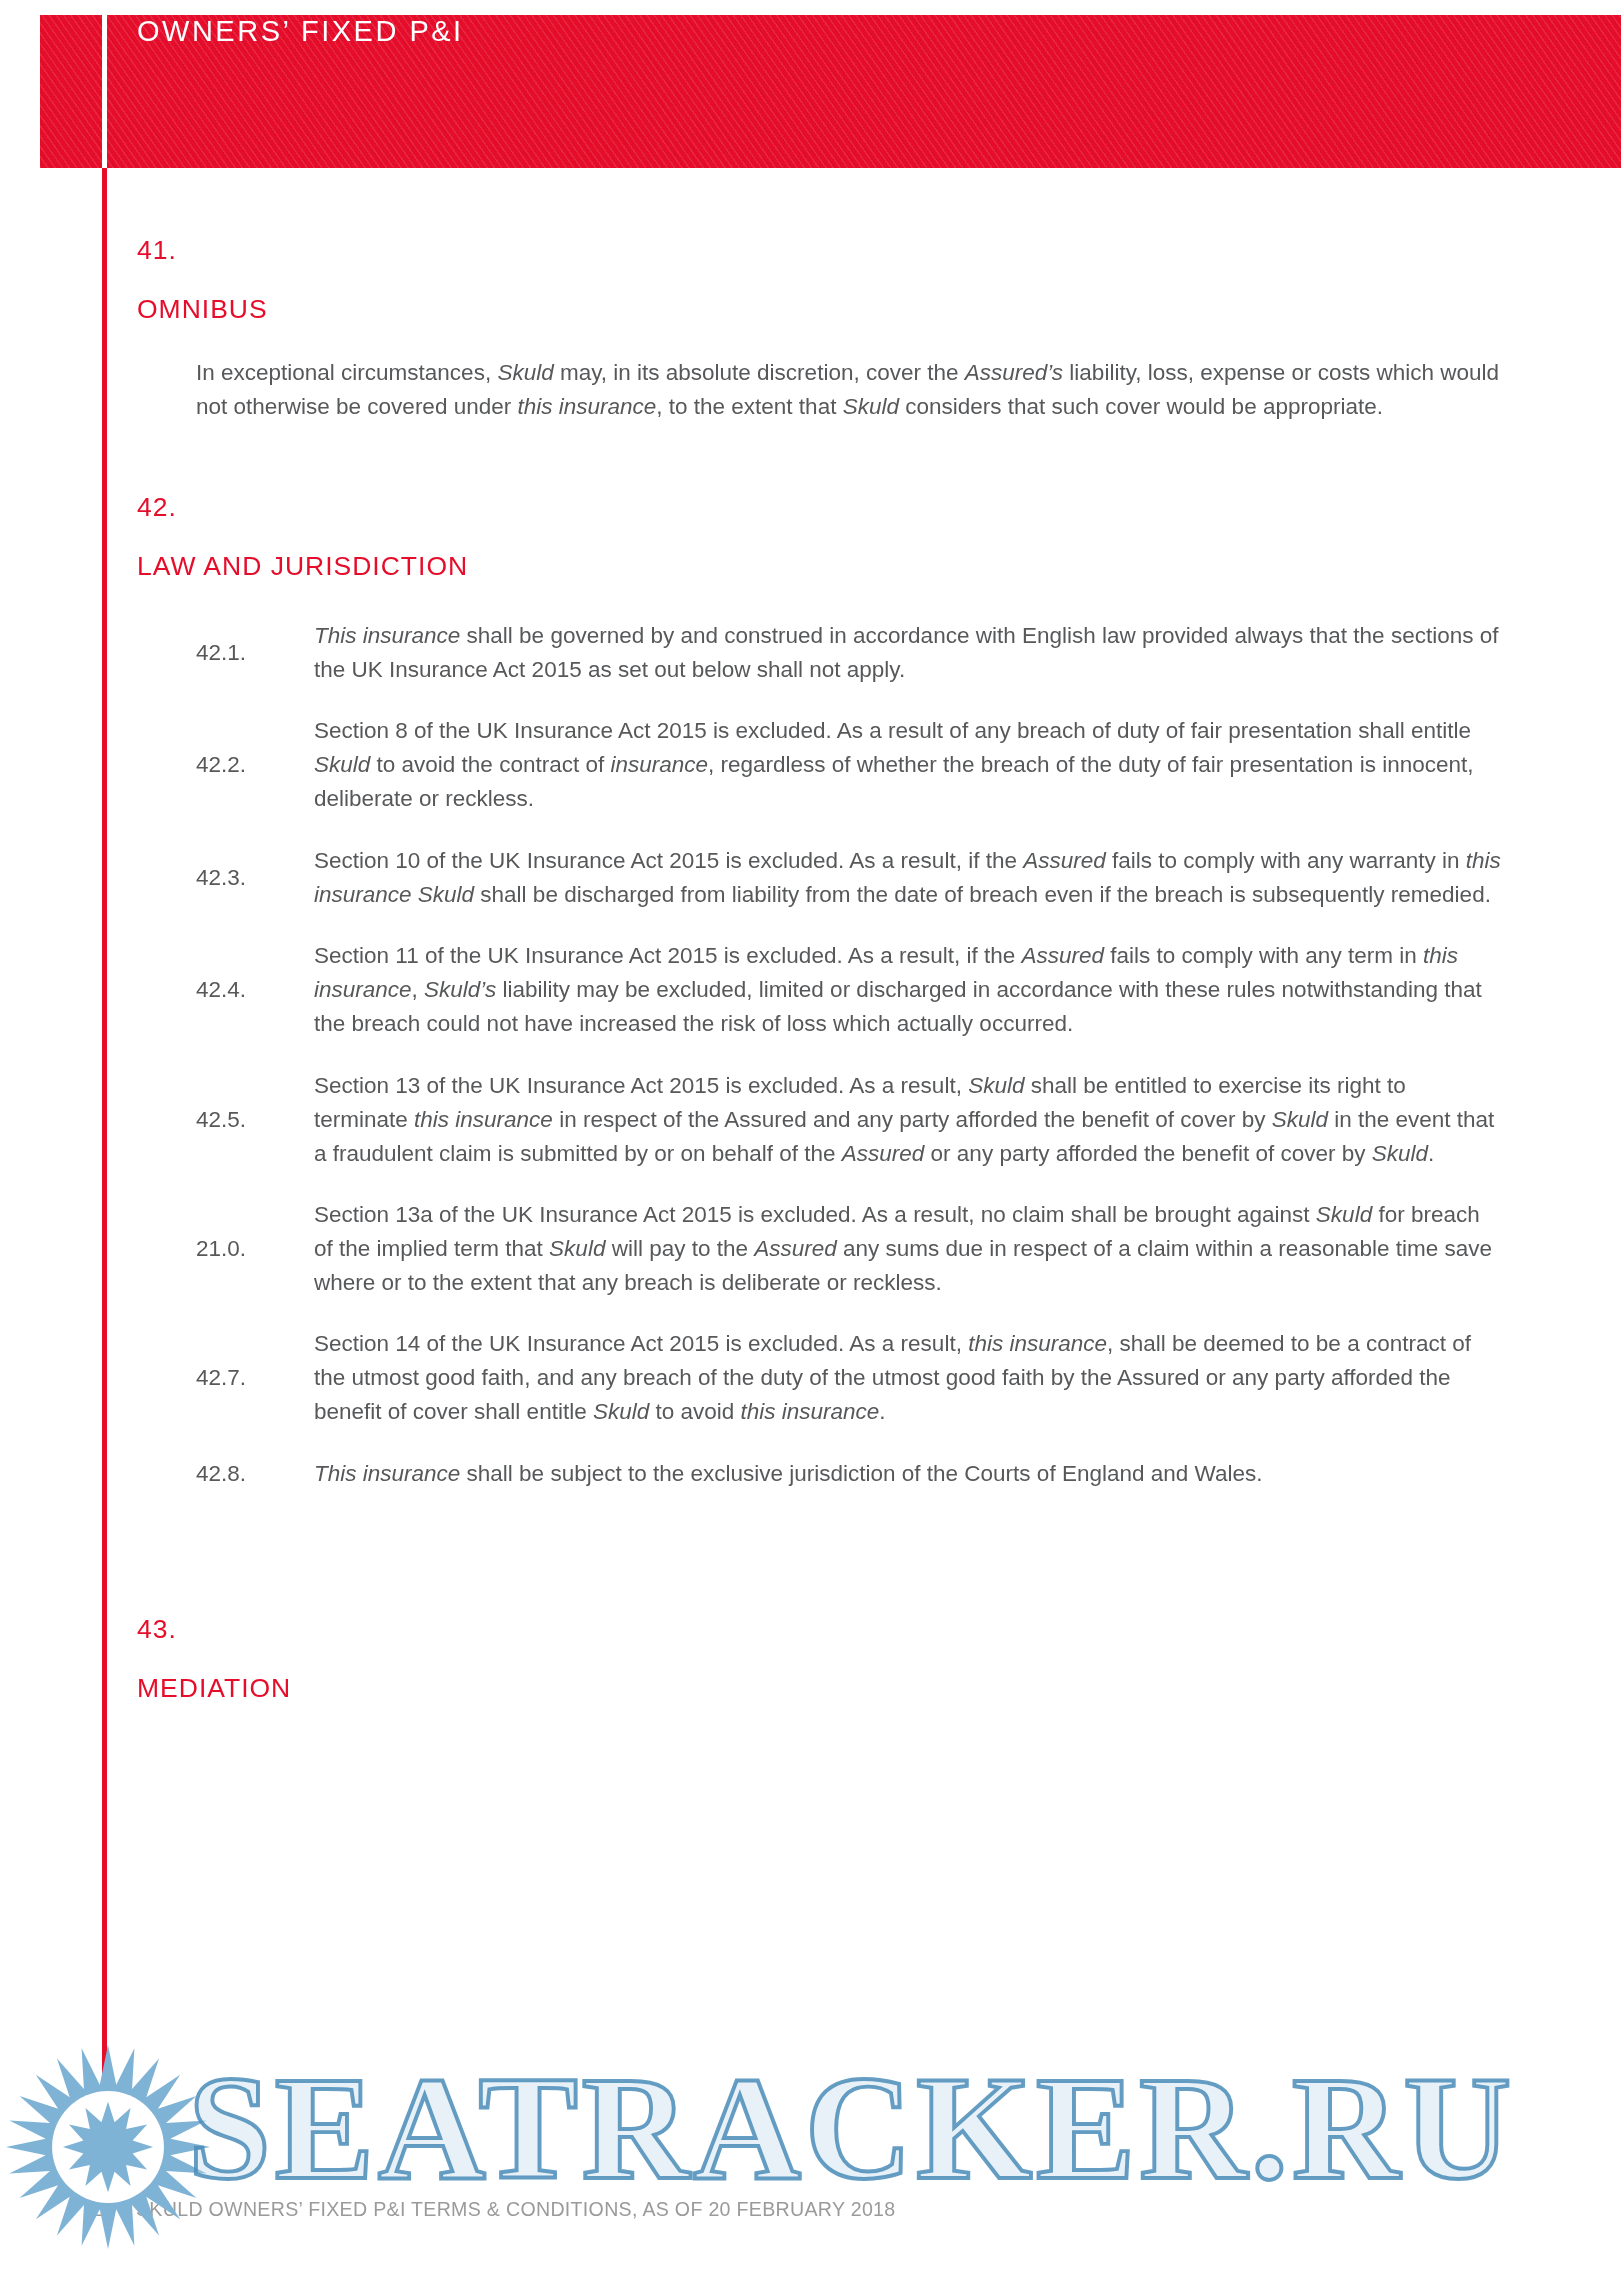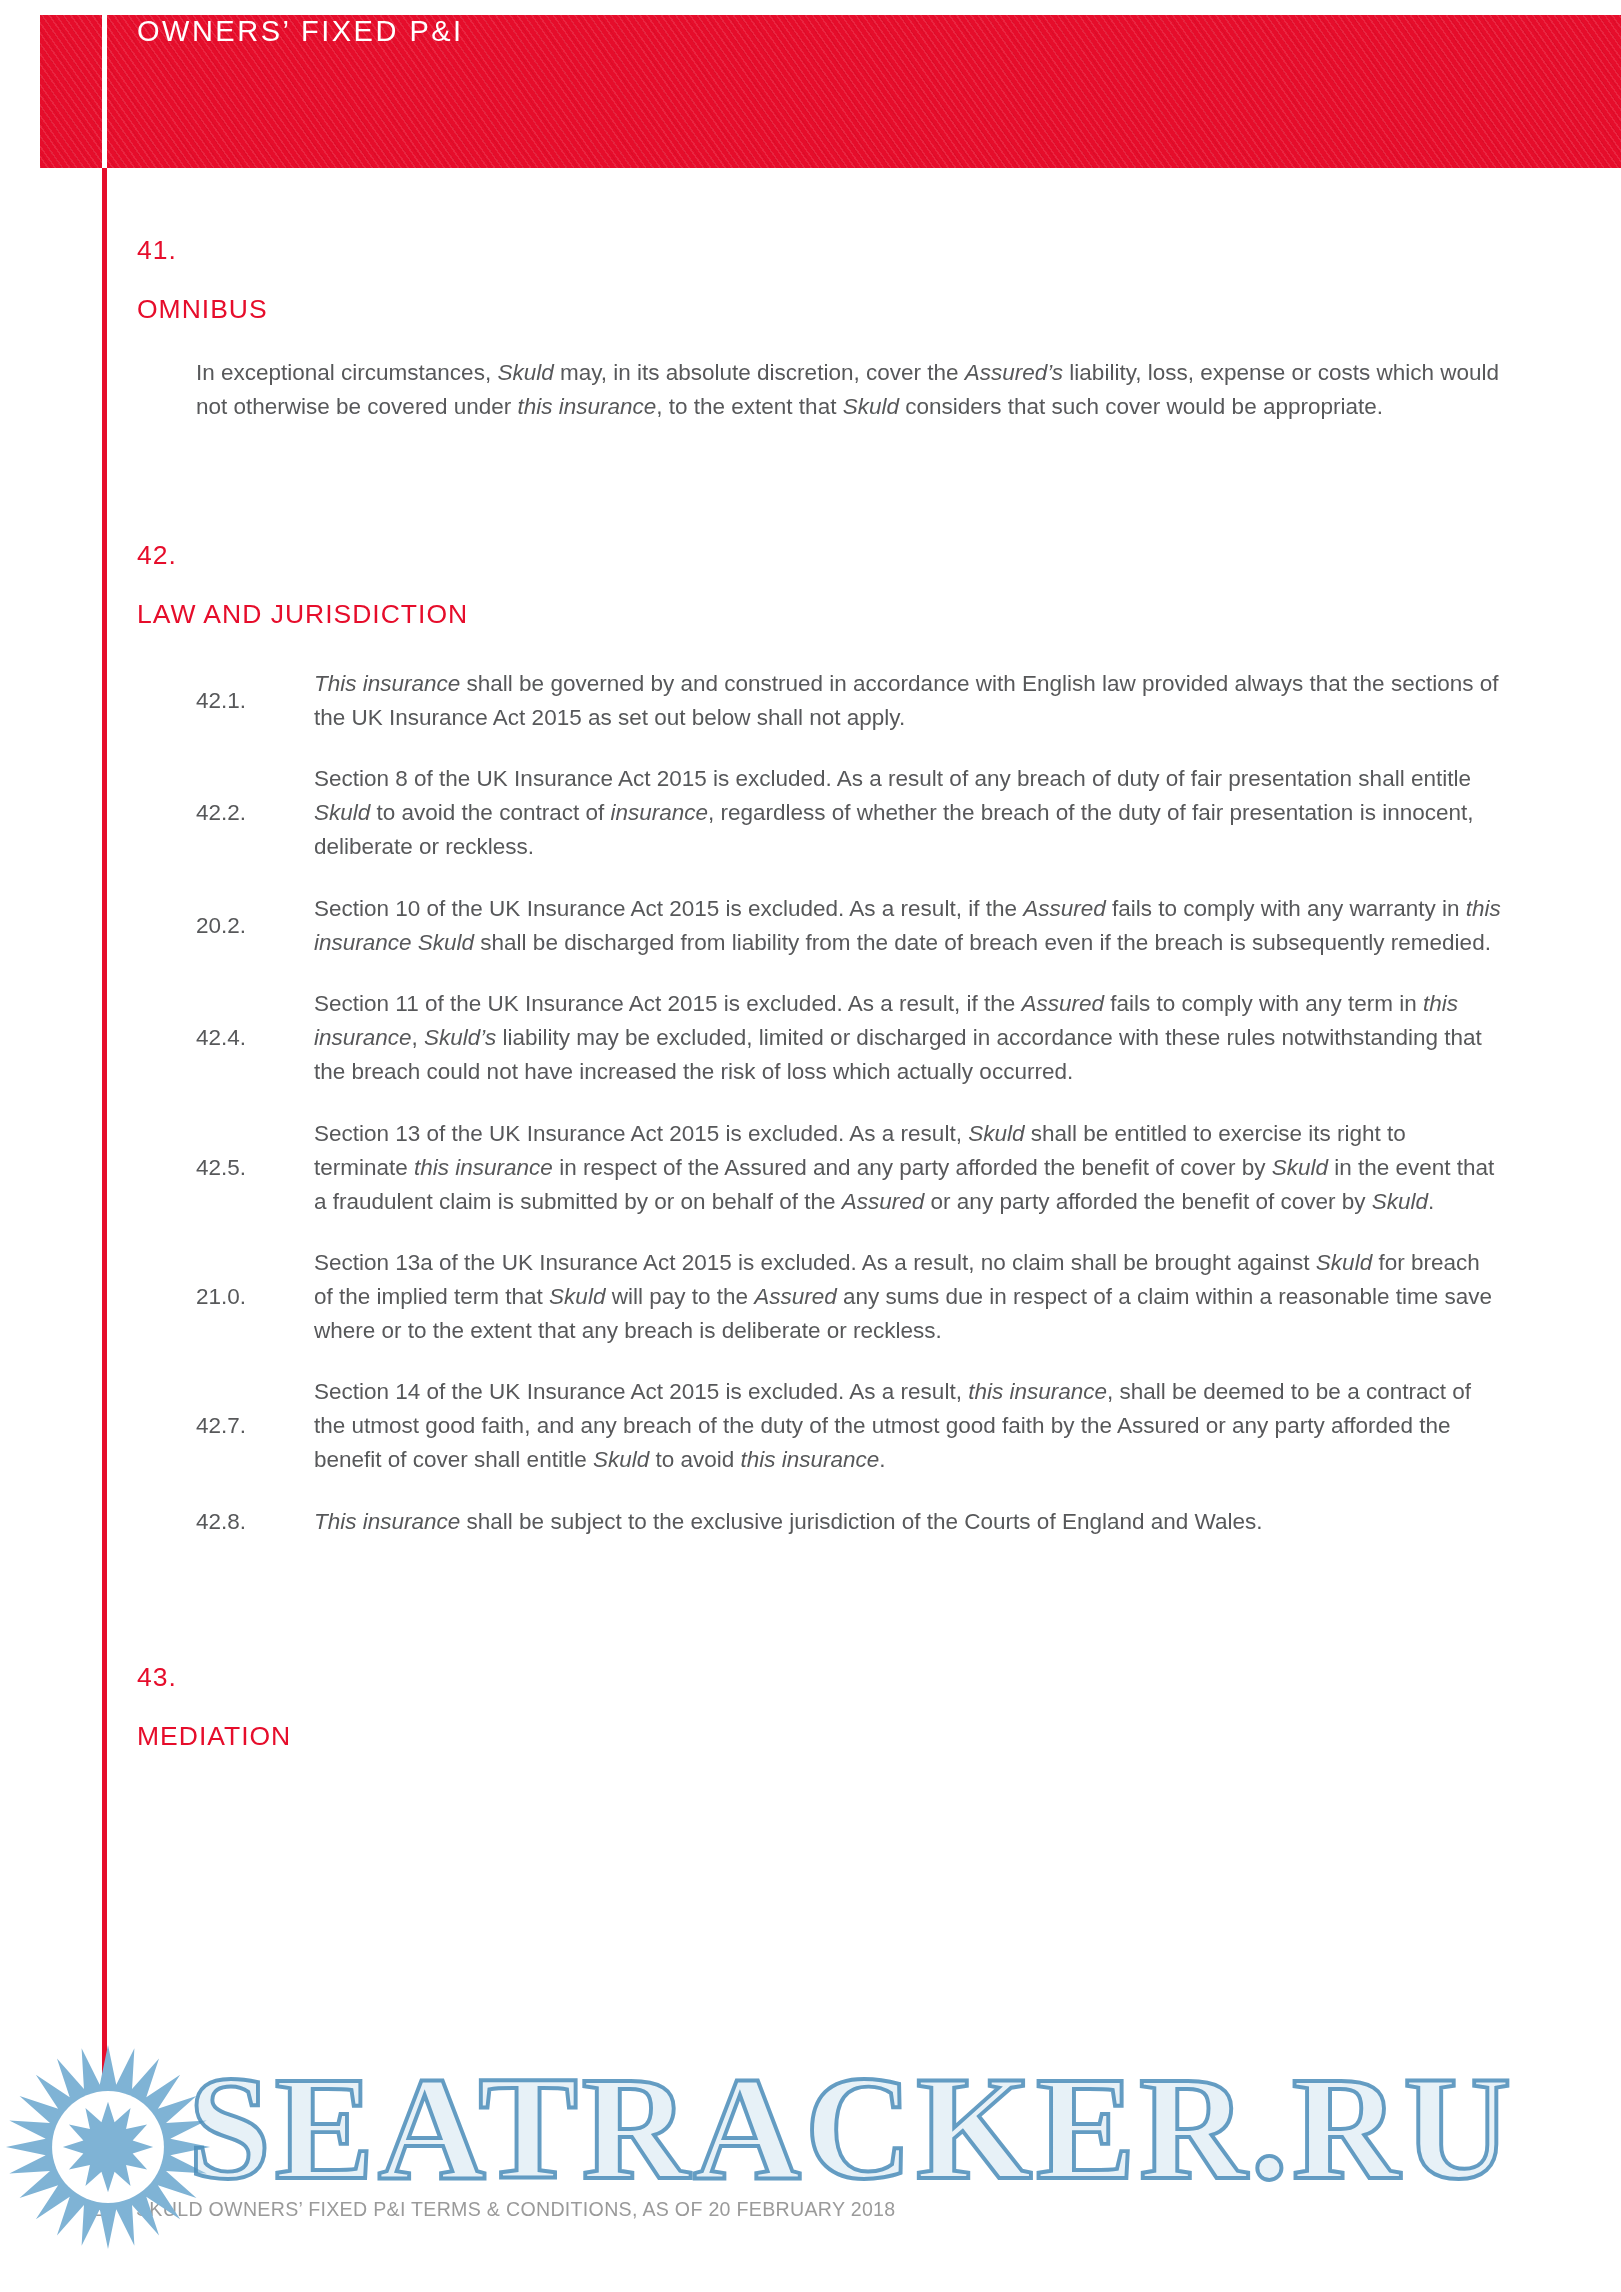--- a/index.html
+++ b/index.html
@@ -28,21 +28,21 @@
     position:absolute; top:168px; left:137px; right:118px;
     color:#57585a; font-size:22.5px; line-height:34px; z-index:1;
   }
   .sec-head {
     display:flex; color:#e60d2b; font-size:26.5px; font-weight:400;
     letter-spacing:1px; line-height:31px;flex-direction:column;
   }
   .sec-num { width:59px; flex:0 0 59px; }
   #sec41 .sec-head { margin-top:67px; }
   #sec41 .body-par { margin:31px 0 0 59px; }
-  #sec42 .sec-head { margin-top:116px; }
+  #sec42 .sec-head { margin-top:68px; }
   #sec42 .clauses  { margin-top:37px; }
   .clause { display:flex; margin:0 0 27.4px 59px;align-items:center; }
   .clause-num { flex:0 0 118px; }
   .clause-text { flex:1; }
   #sec43 .sec-head { margin-top:123px; }
   #sec43 .body-par { margin:31px 0 0 59px; }
   em { font-style:italic; }
 
   .footer {
     position:absolute; left:92px; top:2198px; z-index:1;
@@ -94,21 +94,21 @@
           <span class="clause-num">42.1.</span>
           <p class="clause-text"><em>This insurance</em> shall be governed by and construed in accordance with English law provided always that the sections of the UK Insurance Act 2015 as set out below shall not apply.</p>
         </div>
 
         <div class="clause">
           <span class="clause-num">42.2.</span>
           <p class="clause-text">Section 8 of the UK Insurance Act 2015 is excluded. As a result of any breach of duty of fair presentation shall entitle <em>Skuld</em> to avoid the contract of <em>insurance</em>, regardless of whether the breach of the duty of fair presentation is innocent, deliberate or reckless.</p>
         </div>
 
         <div class="clause">
-          <span class="clause-num">20.2.</span>
+          <span class="clause-num">42.3.</span>
           <p class="clause-text">Section 10 of the UK Insurance Act 2015 is excluded. As a result, if the <em>Assured</em> fails to comply with any warranty in <em>this insurance Skuld</em> shall be discharged from liability from the date of breach even if the breach is subsequently remedied.</p>
         </div>
 
         <div class="clause">
           <span class="clause-num">42.4.</span>
           <p class="clause-text">Section 11 of the UK Insurance Act 2015 is excluded. As a result, if the <em>Assured</em> fails to comply with any term in <em>this insurance</em>, <em>Skuld’s</em> liability may be excluded, limited or discharged in accordance with these rules notwithstanding that the breach could not have increased the risk of loss which actually occurred.</p>
         </div>
 
         <div class="clause">
           <span class="clause-num">42.5.</span>

